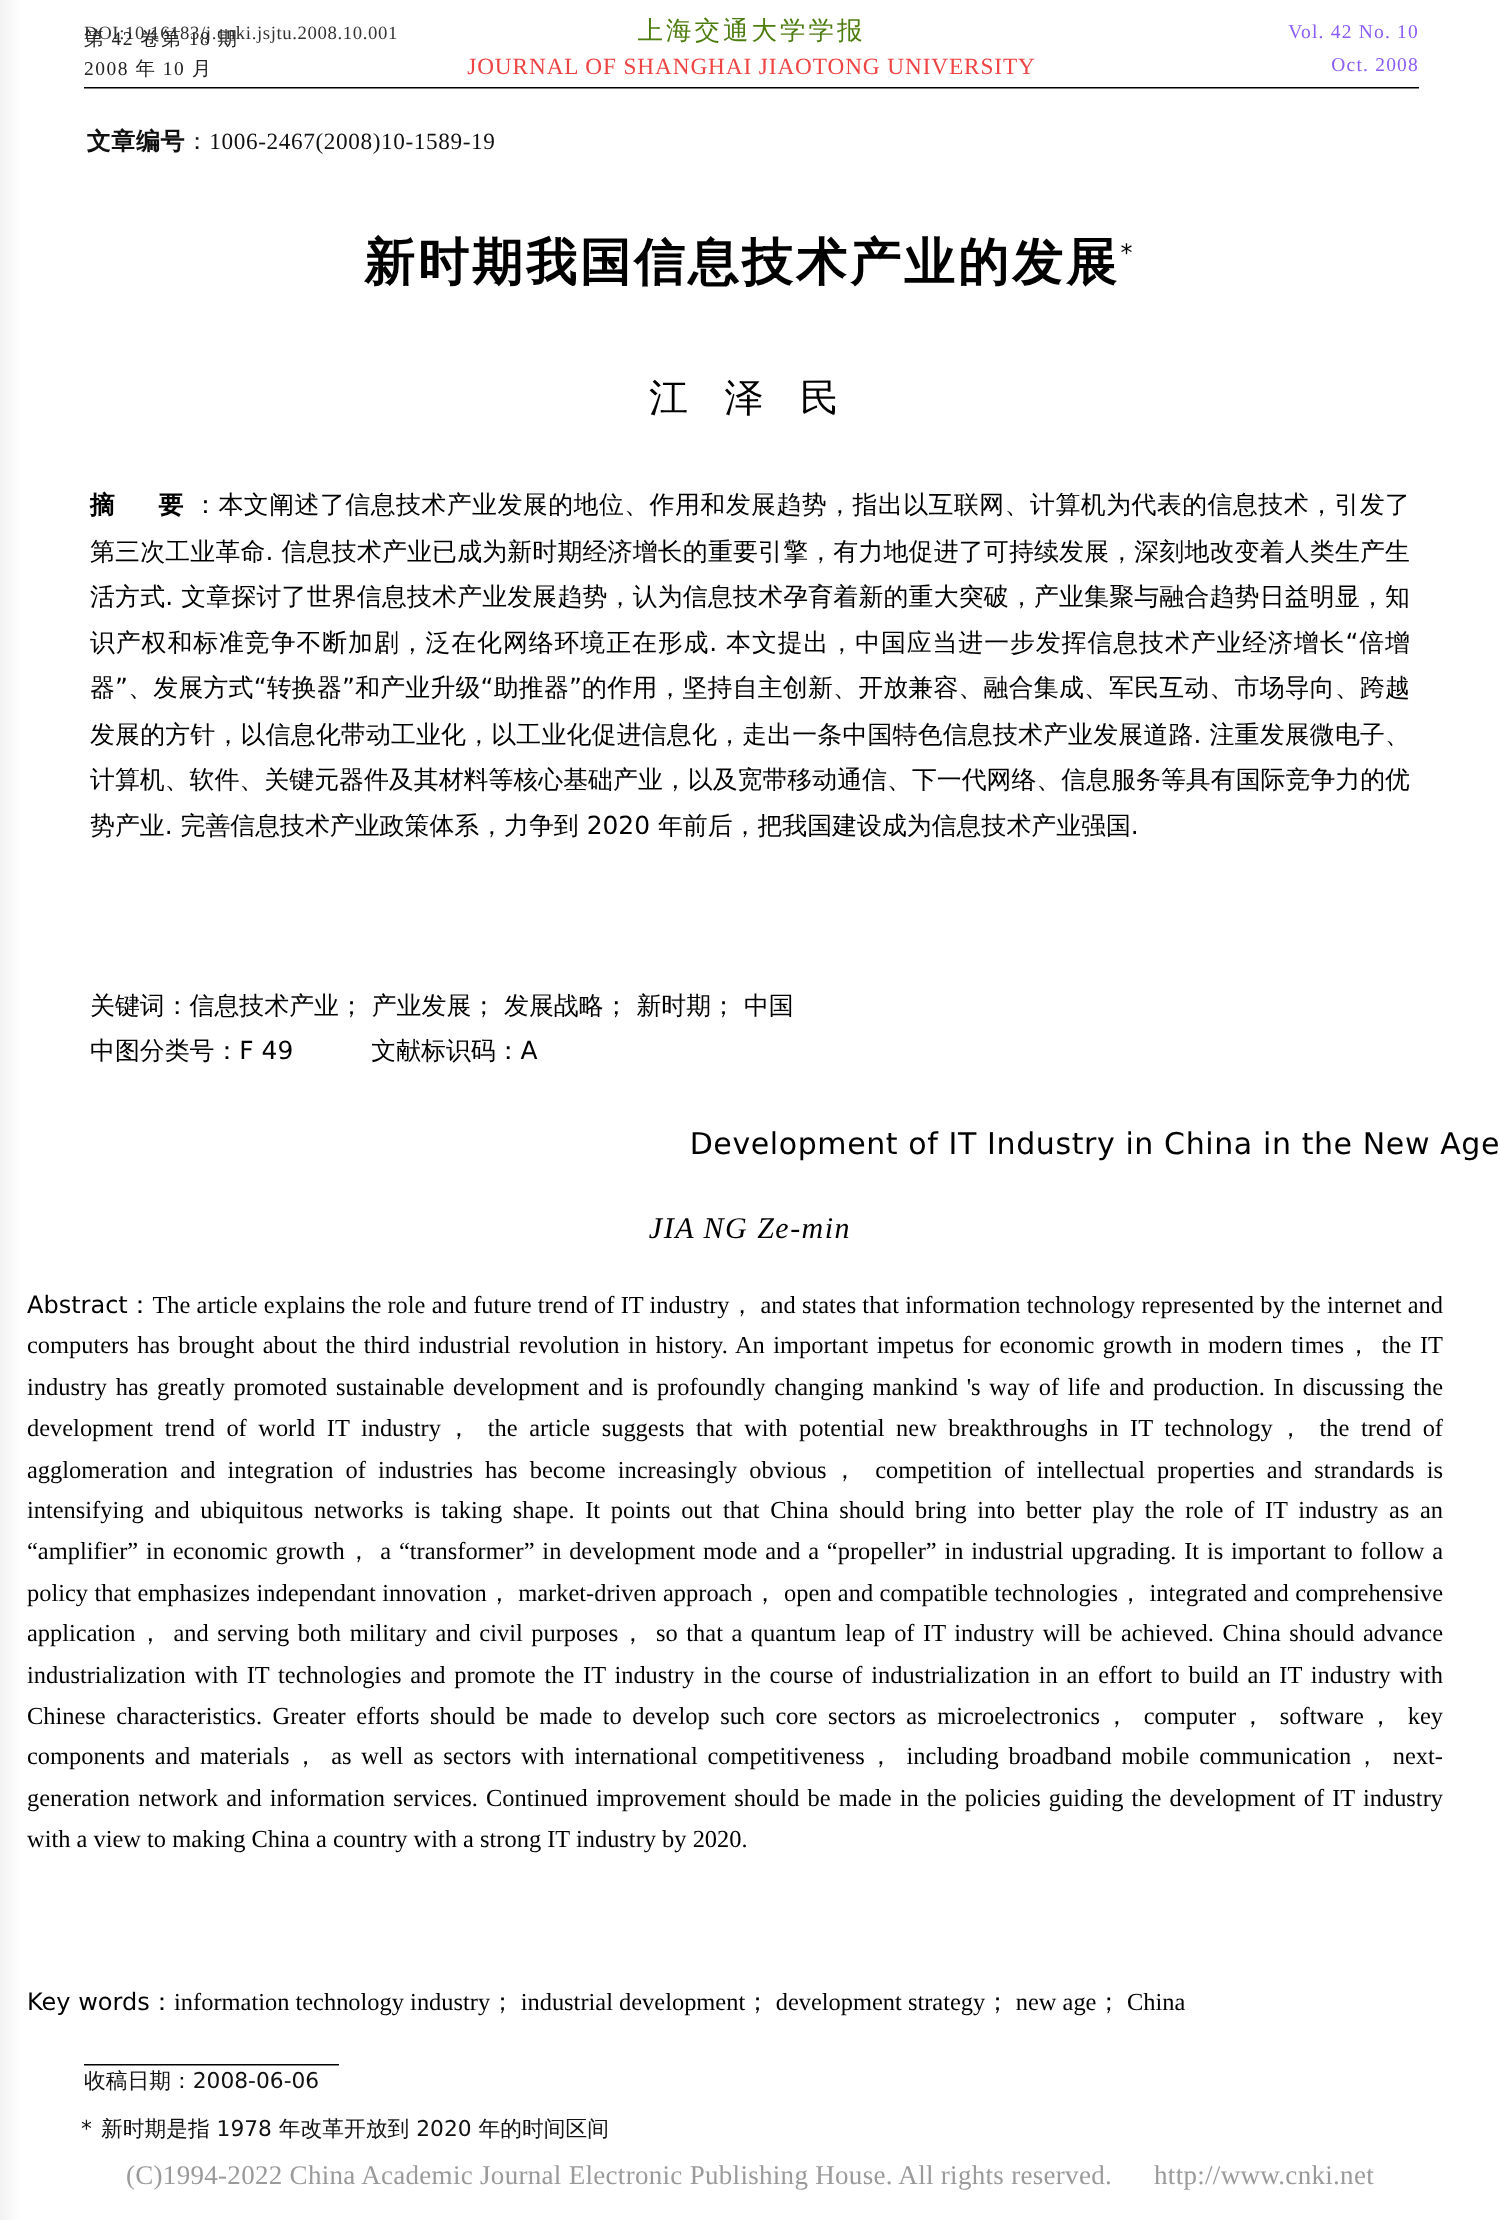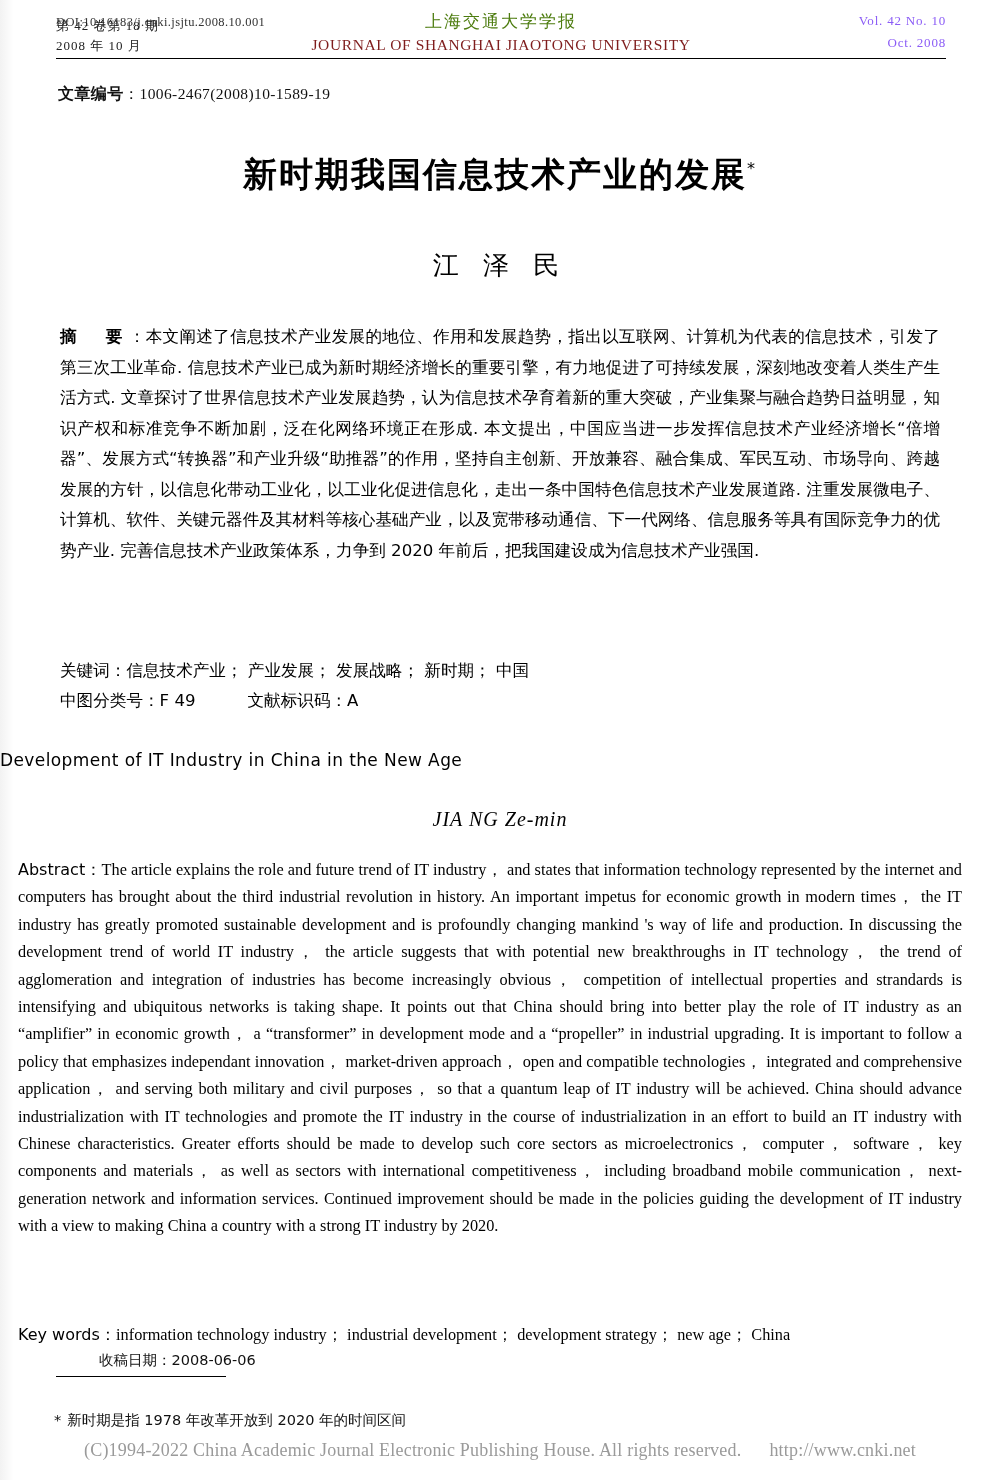--- a/index.html
+++ b/index.html
@@ -73,21 +73,21 @@
     font-family: "DejaVu Sans", sans-serif;
     font-size: 17px;
     letter-spacing: 2px;
     color: #4d7c0f;
     line-height: 22px;
   }
   .hdr-en-title {
     font-family: "Liberation Serif", serif;
     font-size: 15.5px;
     letter-spacing: 0.6px;
-    color: #7f1d1d;
+    color: #ef4444;
     line-height: 22px;
     margin-top: 2px;
   }
   .hdr-right {
     position: absolute;
     right: 0; top: 0;
     text-align: right;
     font-size: 13px;
     letter-spacing: 0.8px;
     line-height: 22px;
@@ -172,23 +172,23 @@
   }
   .kw-line { top: 656px; }
   .clc-line { top: 686px; }
   .clc-gap { display: inline-block; width: 52px; }
 
   
   .en-title {
     position: absolute;
     left: 0; top: 750px;
     width: 1000px;
-    text-align: left;
-    font-family: "DejaVu Sans", sans-serif;
-    font-size: 17px;
+    text-align: right;
+    font-family: "DejaVu Sans", sans-serif;
+    font-size: 20px;
     letter-spacing: 0.4px;
     color: #000;
   }
   .en-author {
     position: absolute;
     left: 0; top: 808px;
     width: 1000px;
     text-align: center;
     font-family: "Liberation Serif", serif;
     font-style: italic;
@@ -239,21 +239,21 @@
   }
   .foot {
     position: absolute;
     left: 56px;
     width: 880px;
     font-family: "DejaVu Sans", sans-serif;
     font-size: 14.5px;
     line-height: 24px;
     color: #111;
   }
-  .foot1 { top: 1348px; margin-left: 43px; }
+  .foot1 { top: 1376px; }
   .foot2 { top: 1408px; left: 70px; }
   .foot2 .star { margin-left: -16px; margin-right: 6px; }
 
   
   .cnki {
     position: absolute;
     left: 0;
     top: 1440px;
     width: 1000px;
     text-align: center;

